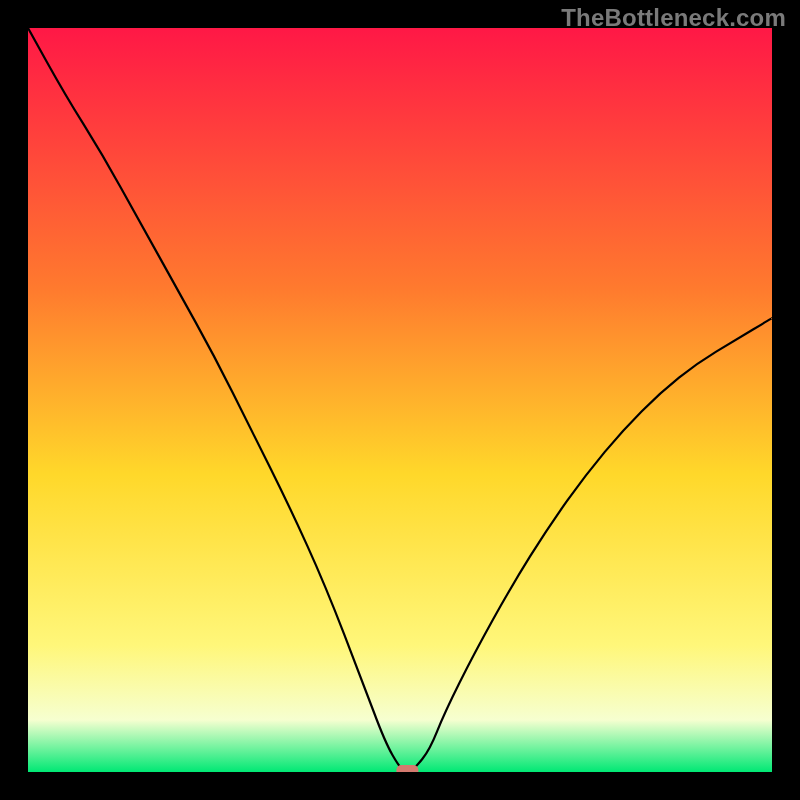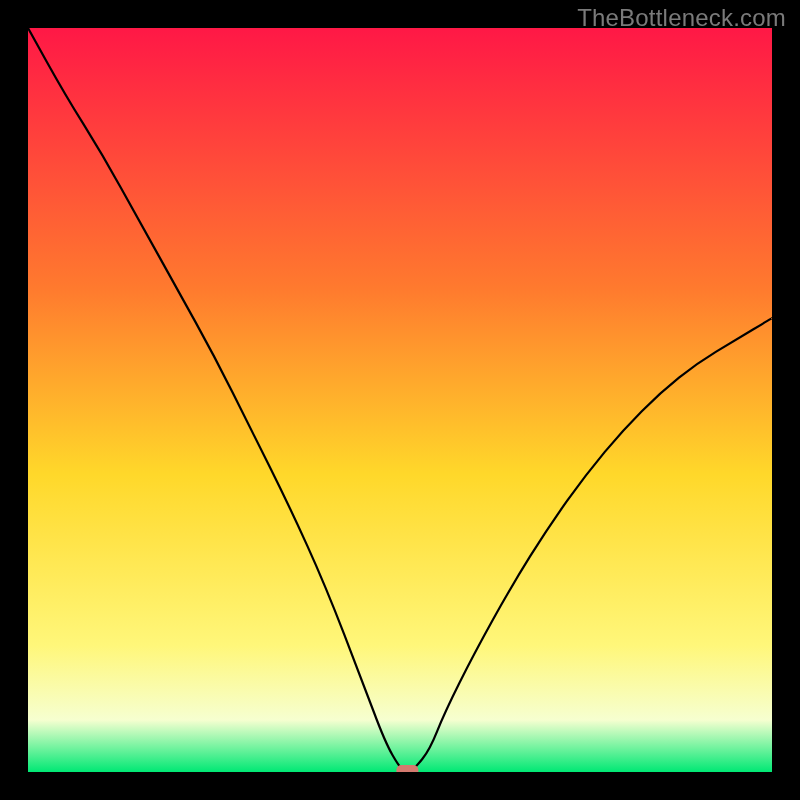--- a/index.html
+++ b/index.html
@@ -15,21 +15,21 @@
     position: relative;
     width: 800px;
     height: 800px;
     background: #000;
   }
   .watermark {
     position: absolute;
     top: 4px;
     right: 14px;
     font-size: 24px;
-    font-weight: 400;
+    font-weight: 700;
     color: #7a7a7a;
     z-index: 5;
     letter-spacing: 0.2px;
     margin-left: 46px;
   }
   .plot {
     position: absolute;
     left: 28px;
     top: 28px;
     width: 744px;

